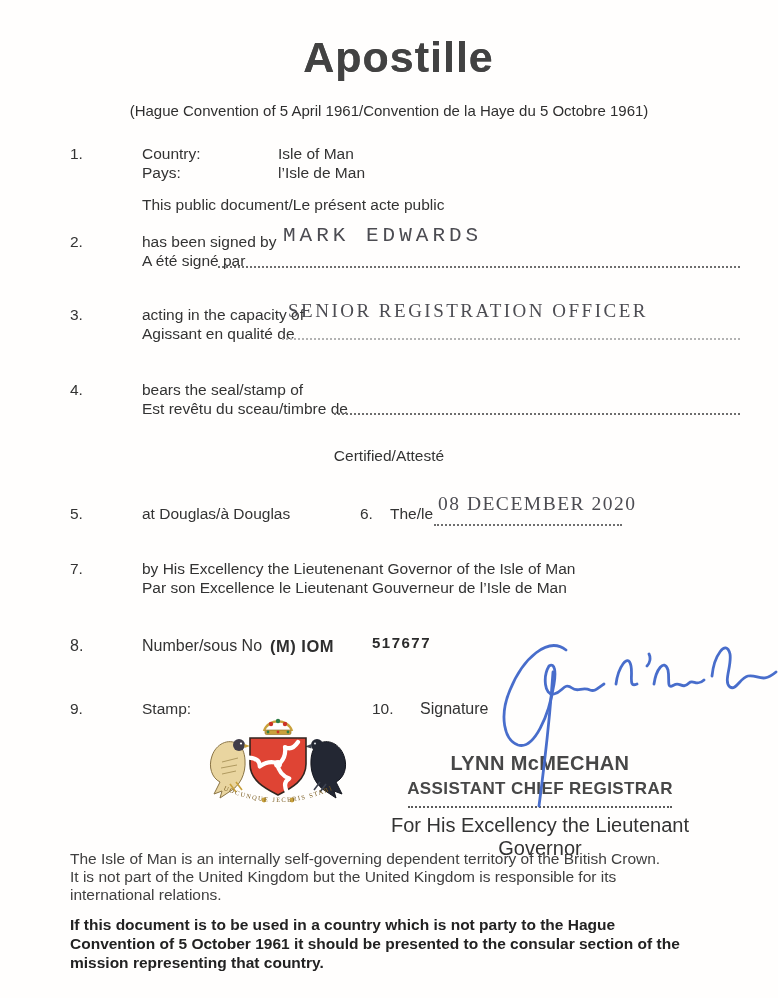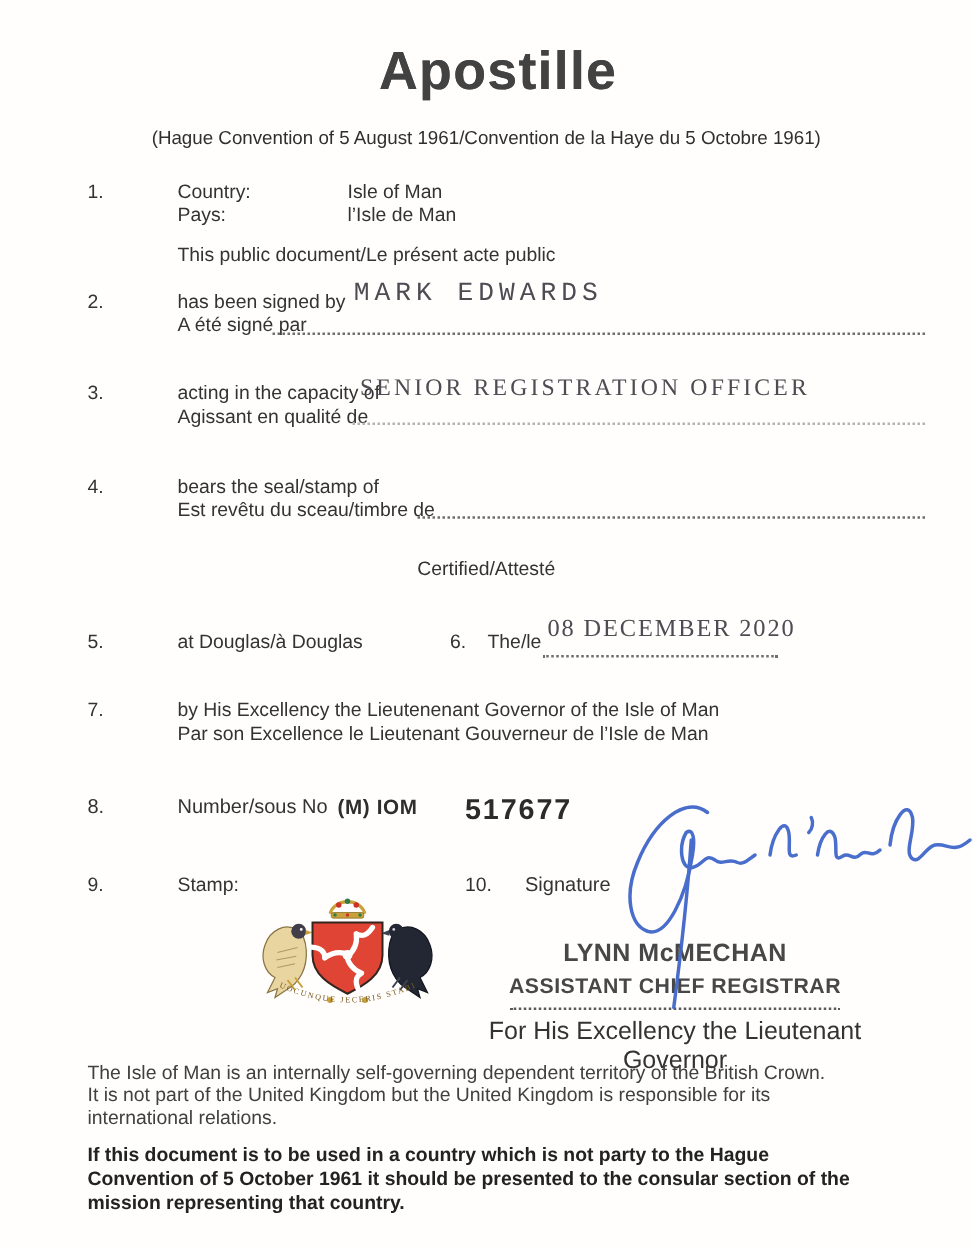--- a/index.html
+++ b/index.html
@@ -23,37 +23,37 @@
   .stamp-serif{
     position:absolute;
     font-family:"Liberation Serif","DejaVu Serif",serif;
     color:#4c4c52;white-space:nowrap;
   }
   .dots{position:absolute;border-bottom:2px dotted #6e6e6e;height:12px;}
   .dots.light{border-bottom-color:#b3b3b3;}
   .center-line{left:0;right:0;text-align:center;}
   .num8,.lab8{font-size:16px;}
   .series{font-size:16.5px;font-weight:bold;letter-spacing:.5px;color:#2e2e2e;}
-  .bignum{font-size:23px;font-weight:bold;letter-spacing:1.5px;color:#2b2b2b;}
+  .bignum{font-size:15px;font-weight:bold;letter-spacing:1.5px;color:#2b2b2b;}
   .name-block{left:380px;top:752px;width:320px;text-align:center;}
   .sig-name{font-size:20px;font-weight:bold;color:#474747;letter-spacing:.4px;}
   .sig-title{font-size:17px;font-weight:bold;color:#474747;letter-spacing:.4px;margin-top:4px;}
   .sig-dots{width:264px;margin:3px auto 0;border-bottom:2px dotted #5a5a5a;height:4px;}
   .sig-for{font-size:20px;color:#333;margin-top:6px;}
   .footer1{left:70px;top:850px;width:600px;line-height:18px;color:#404040;}
   .footer2{left:70px;top:915px;width:614px;line-height:19px;font-weight:bold;color:#222;}
   svg{display:block;}
 </style>
 </head>
 <body>
 
 <div class="page">
 
   <div class="abs title">Apostille</div>
-  <div class="abs subtitle">(Hague Convention of 5 August 1961/Convention de la Haye du 5 Octobre 1961)</div>
+  <div class="abs subtitle">(Hague Convention of 5 April 1961/Convention de la Haye du 5 Octobre 1961)</div>
 
   <div class="abs" style="top:145px;left:0;width:778px;height:40px;">
     <span class="num">1.</span>
     <span class="lab">Country:</span>
     <span class="val">Isle of Man</span>
     <span class="lab line2">Pays:</span>
     <span class="val line2">l’Isle de Man</span>
   </div>
 
   <div class="abs" style="top:196px;left:142px;">This public document/Le présent acte public</div>

